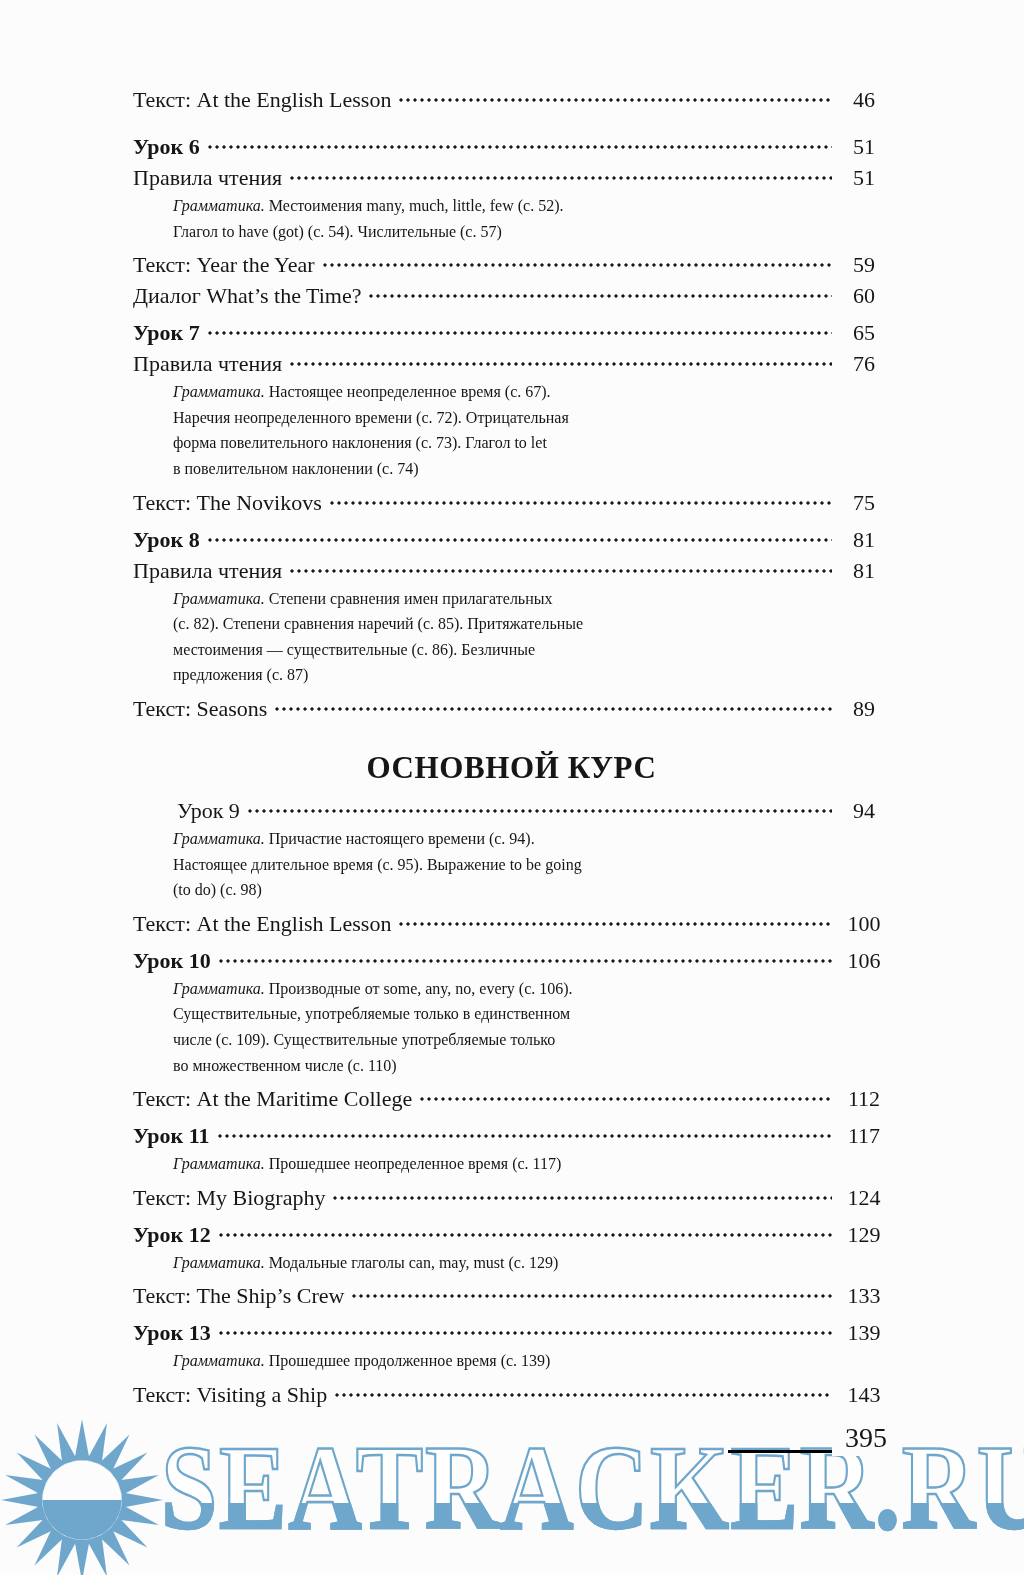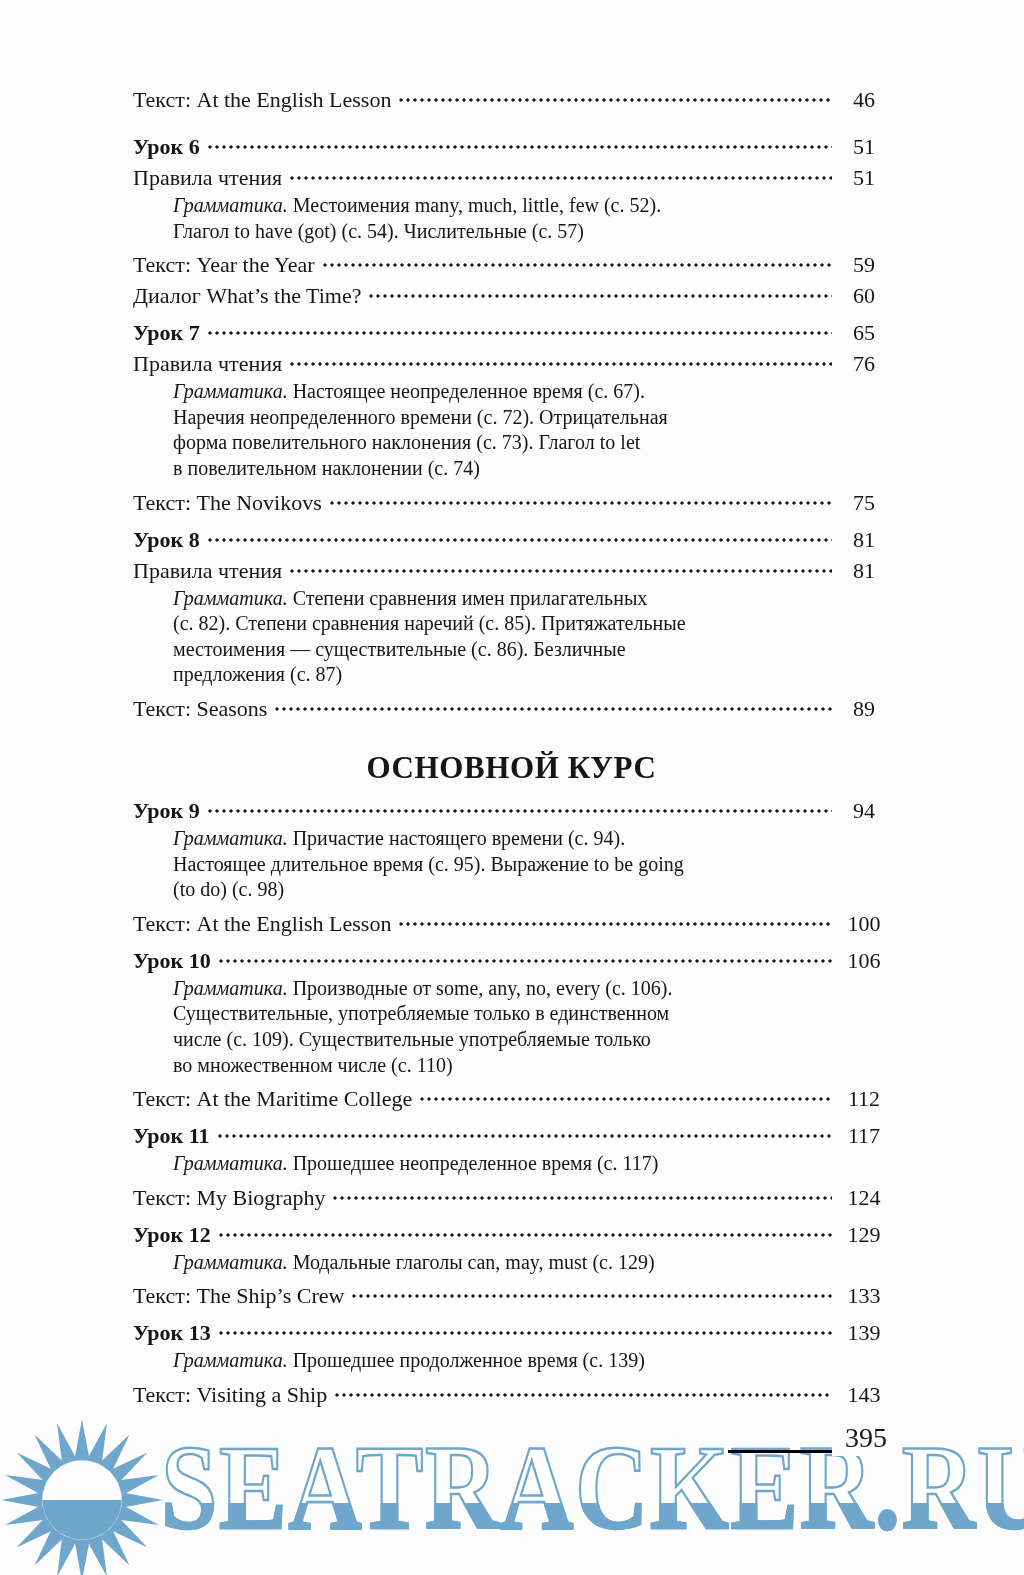--- a/index.html
+++ b/index.html
@@ -13,23 +13,23 @@
   .row .lbl{white-space:pre;text-align:right;}
   .row .dots{flex:1;position:relative;margin:0 6px 0 8px;min-width:18px;}
   .row .dots::after{
     content:"";position:absolute;left:0;right:0;bottom:5px;height:4px;
     background-image:radial-gradient(circle at 2px 2px,#171717 1.45px,transparent 1.75px);
     background-size:7px 4px;background-repeat:repeat-x;
   }
   .row .pg{width:52px;text-align:center;white-space:pre;}
   .lesson{margin-top:6px;}
   .lesson .lbl{font-weight:bold;}
-  .lesson.regular .lbl{font-weight:bold;}
+  .lesson.regular .lbl{font-weight:normal;margin-left:44px;}
   .first-extra{margin-top:16px;}
-  .grammar{margin:0 0 5px 40px;font-size:20px;}
+  .grammar{margin:0 0 5px 40px;font-size:16px;}
   .g-line{line-height:25.6px;}
   .g-lead{font-style:italic;}
   .heading{
     text-align:center;font-weight:bold;font-size:31px;
     margin:28px 0 12px;letter-spacing:0.6px;line-height:31px;
   }
   
   .watermark{position:absolute;left:0;top:0;width:1024px;height:1575px;pointer-events:none;z-index:4;}
   .sun{position:absolute;left:-4px;top:1414px;}
   .wm-text{

